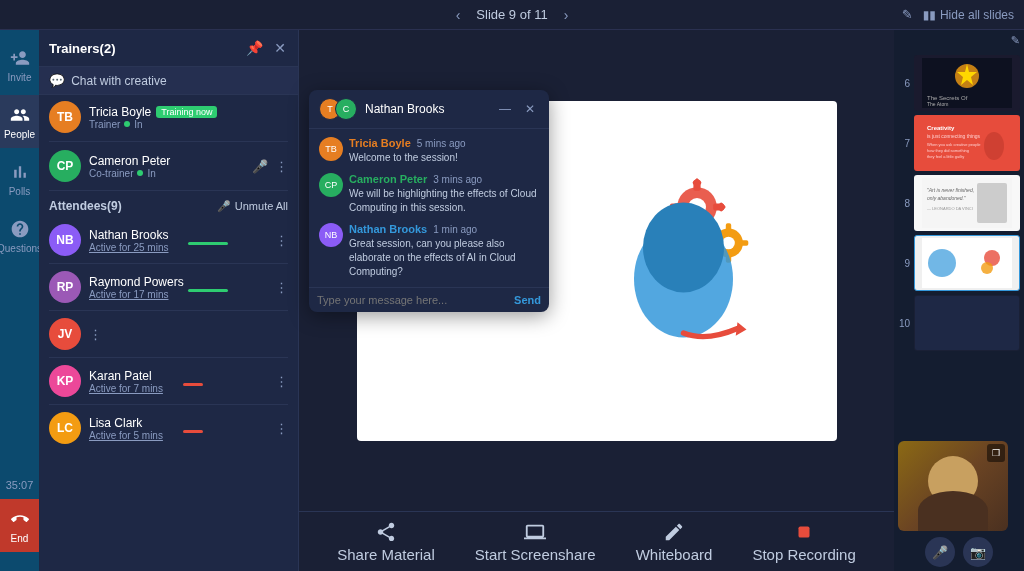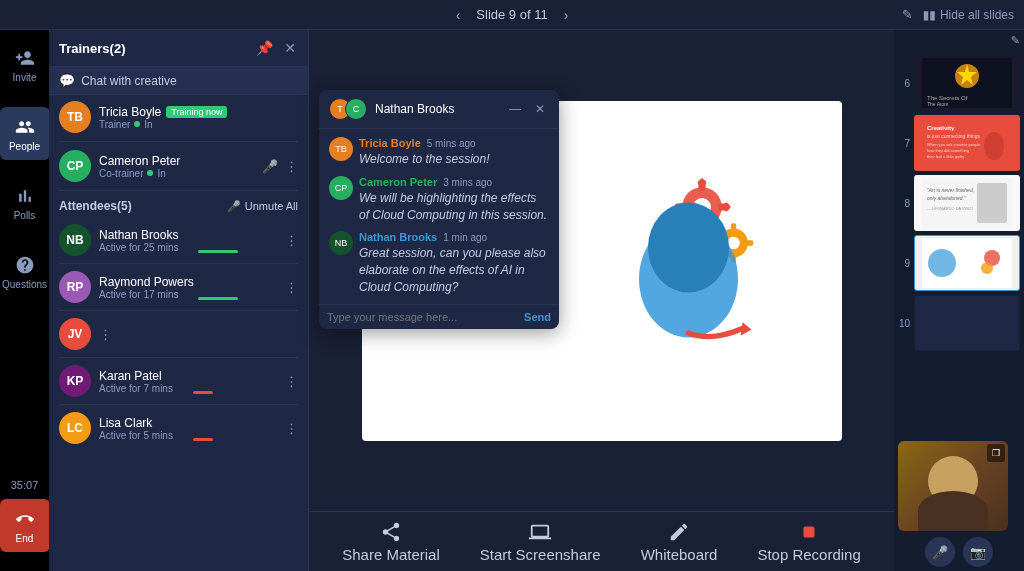--- a/index.html
+++ b/index.html
@@ -59,27 +59,27 @@
 
     
     .main-content {
       flex: 1;
       display: flex;
       overflow: hidden;
     }
 
     
     .left-sidebar {
-      width: 49px;
-      background: #000000;
+      width: 39px;
+      background: #0c4a6e;
       display: flex;
       flex-direction: column;
       align-items: center;
       padding-top: 8px;
-      gap: 16px;
+      gap: 4px;
       flex-shrink: 0;
     }
     .sidebar-item {
       display: flex;
       flex-direction: column;
       align-items: center;
       padding: 8px 4px;
       cursor: pointer;
       border-radius: 6px;
       width: 50px;
@@ -262,22 +262,23 @@
     }
     .attendee-info { flex: 1; }
     .attendee-name {
       color: #ffffff;
       font-size: 12px;
     }
     .attendee-status {
       color: #8a9bc0;
       font-size: 10px;
       display: flex;
-      align-items: flex-end;
+      align-items: flex-start;
       gap: 20px;
+      text-decoration: underline;
     }
     .status-bar {
       width: 40px;
       height: 3px;
       border-radius: 2px;
       background: #2ecc71;
     }
     .status-bar.medium { background: #f39c12; width: 30px; }
     .status-bar.low { background: #e74c3c; width: 20px; }
 
@@ -401,24 +402,23 @@
     }
     .msg-name.tricia { color: #e67e22; }
     .msg-name.cameron { color: #27ae60; }
     .msg-name.nathan { color: #3498db; }
     .msg-time {
       color: #8a9bc0;
       font-size: 10px;
     }
     .msg-text {
       color: #c0cce0;
-      font-size: 12px;
+      font-size: 10px;
       line-height: 1.4;
       margin-top: 2px;
-      font-style: italic;
     }
     .chat-input-area {
       padding: 6px 8px;
       border-top: 1px solid #2a3555;
       display: flex;
       align-items: center;
       gap: 6px;
     }
     .chat-input {
       flex: 1;
@@ -566,24 +566,24 @@
       align-items: center;
       justify-content: center;
       cursor: pointer;
       color: white;
       font-size: 9px;
     }
 
     
     .av-tricia { background: #e67e22; }
     .av-cameron { background: #27ae60; }
-    .av-nathan { background: #14532d; }
+    .av-nathan { background: #8b5cf6; }
     .av-raymond { background: #9b59b6; }
     .av-janice { background: #e74c3c; }
-    .av-karan { background: #701a75; text-align: right; }
+    .av-karan { background: #ec4899; text-align: right; }
     .av-lisa { background: #f39c12; }
 
     ::-webkit-scrollbar { width: 4px; }
     ::-webkit-scrollbar-track { background: transparent; }
     ::-webkit-scrollbar-thumb { background: #2a3555; border-radius: 2px; }
   </style>
 </head>
 <body>
 
 <div class="top-bar">
@@ -691,21 +691,21 @@
       </div>
       <div class="trainer-actions">
         <span class="mic-off-icon">🎤</span>
         <span class="more-icon">⋮</span>
       </div>
     </div>
     <div class="divider"></div>
 
     <div class="attendees-section">
       <div class="attendees-header">
-        <span>Attendees(5)</span>
+        <span>Attendees(9)</span>
         <button class="unmute-btn">
           <span>🎤</span>
           <span>Unmute All</span>
         </button>
       </div>
 
       <div class="attendee-item">
         <div class="avatar av-nathan">NB</div>
         <div class="attendee-info">
           <div class="attendee-name">Nathan Brooks</div>

